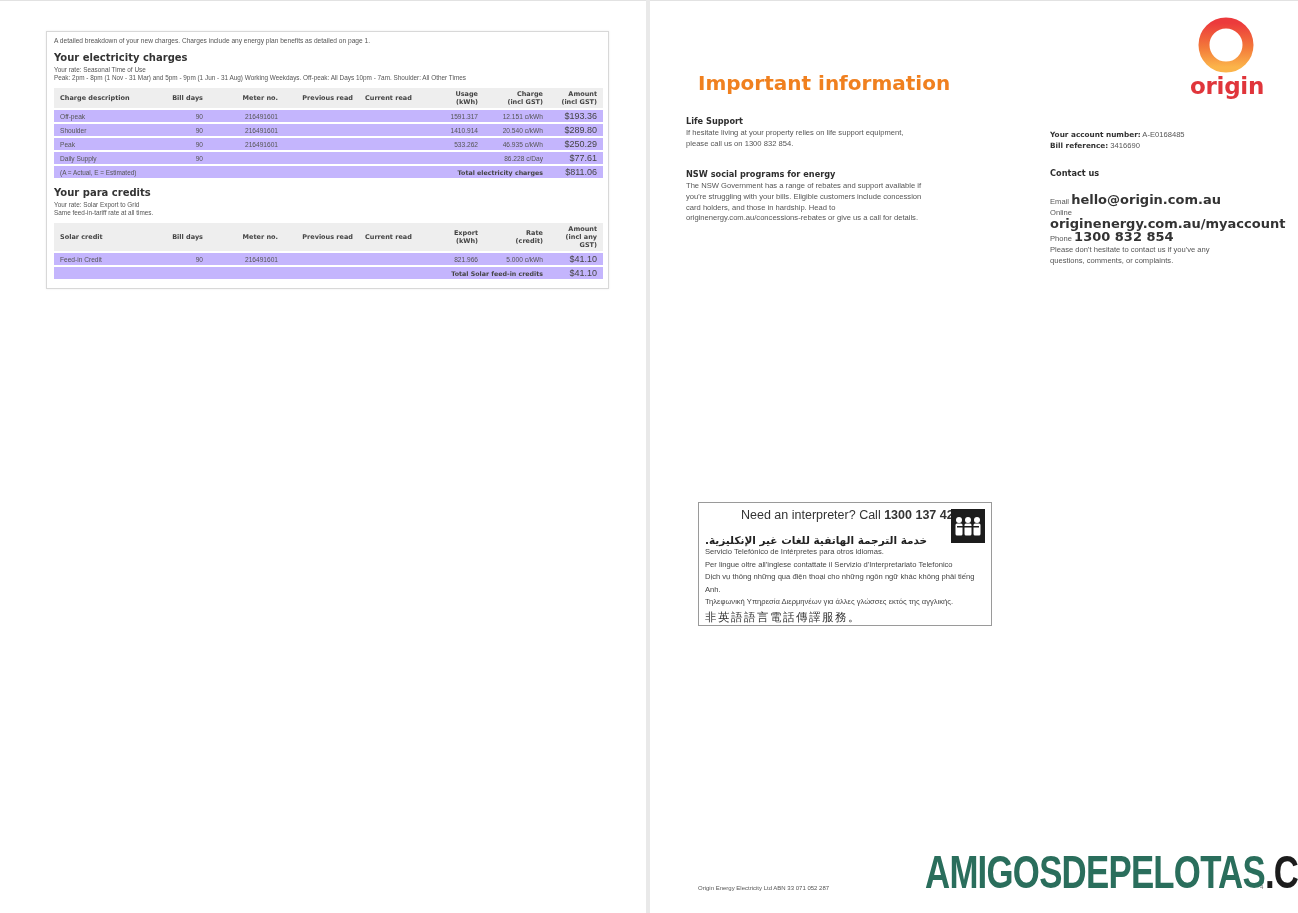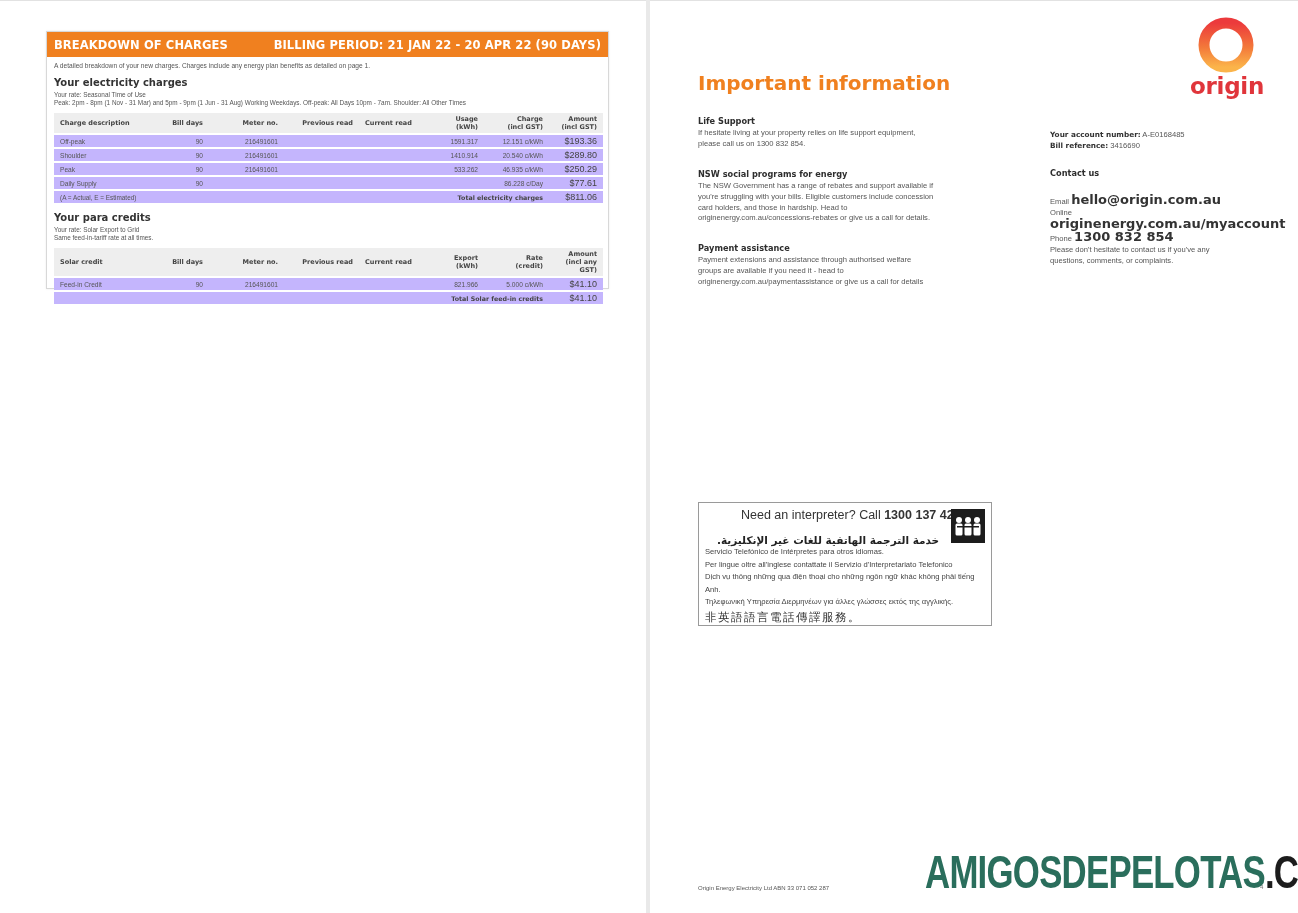--- a/index.html
+++ b/index.html
@@ -27,59 +27,55 @@
   table.charges th.left { text-align: left; }
   table.charges td { font-size: 6.6px; color: #555; background: #c4b5fd; padding: 1px 6px; height: 12px; text-align: right; }
   table.charges td.left { text-align: left; }
   table.charges td.amt { font-size: 9px; color: #444; }
   table.charges td.total-label { font-family: "DejaVu Sans", sans-serif; font-weight: bold; font-size: 6.3px; color: #444; }
   table.charges td.note { font-size: 6.4px; }
 
   
   .imp-title { position: absolute; left: 48px; top: 70px; font-family: "DejaVu Sans", sans-serif; font-weight: bold;
                font-size: 20px; color: #f0801f; }
-  .info-block { position: absolute; left: 48px; width: 270px; }
+  .info-block { position: absolute; left: 36px; width: 270px; }
   .info-h { font-family: "DejaVu Sans", sans-serif; font-weight: bold; font-size: 8.2px; color: #2e2e2e; margin-bottom: 2px; }
   .info-p { font-size: 7.6px; color: #555; line-height: 10.8px; }
 
   .logo { position: absolute; left: 540px; top: 15px; width: 72px; height: 90px; }
   .logo-text { position: absolute; left: 0; top: 57px; width: 72px; text-align: center;
                font-family: "DejaVu Sans", sans-serif; font-weight: bold; font-size: 23px; color: #e0353b; letter-spacing: -0.3px; }
 
   .acct { position: absolute; left: 400px; top: 128px; font-size: 7.6px; color: #555; line-height: 11px; }
   .acct b { font-family: "DejaVu Sans", sans-serif; color: #333; font-size: 7.3px; }
   .contact-h { position: absolute; left: 400px; top: 167px; font-family: "DejaVu Sans", sans-serif; font-weight: bold;
                font-size: 8.2px; color: #2e2e2e; }
   .contact { position: absolute; left: 400px; top: 193px; font-size: 7.6px; color: #555; line-height: 11px; width: 200px; }
   .contact b { font-family: "DejaVu Sans", sans-serif; color: #333; font-size: 13px; }
 
   .interp { position: absolute; left: 48px; top: 501px; width: 294px; height: 124px; border: 1px solid #9a9a9a; padding: 4px 6px; }
   .interp-title { font-size: 12.5px; color: #333; margin-top: 1px; margin-left: 36px; }
   .interp-title b { font-weight: bold; }
   .interp-icon { position: absolute; right: 6px; top: 6px; width: 34px; height: 34px; background: #1c1c1c; }
-  .interp-ar { font-family: "DejaVu Sans", sans-serif; font-weight: bold; font-size: 10.5px; color: #222; margin-top: 12px; direction: rtl; text-align: left; unicode-bidi: plaintext; margin-left: 12px; }
+  .interp-ar { font-family: "DejaVu Sans", sans-serif; font-weight: bold; font-size: 10.5px; color: #222; margin-top: 12px; direction: rtl; text-align: left; unicode-bidi: plaintext; }
   .interp-line { font-size: 7.6px; color: #444; line-height: 12.5px; }
   .interp-zh { font-family: "DejaVu Sans", sans-serif; font-size: 11.5px; color: #333; letter-spacing: 1.5px; margin-top: 1px; }
 
   .footer { position: absolute; left: 48px; top: 884px; font-size: 6px; color: #555; }
   .pagenum { position: absolute; left: 610px; top: 883px; font-size: 6px; color: #777; }
   .watermark { position: absolute; left: 275px; top: 843px; font-family: "Liberation Sans", sans-serif; font-weight: bold;
                font-size: 47px; letter-spacing: -1px; transform: scaleX(0.74); transform-origin: left top; white-space: nowrap; }
   .wm-main { color: #2a6e5c; }
   .wm-tld { color: #1c1c1c; }
 </style>
 </head>
 <body>
 
 <div class="page page-left">
   <div class="card">
-    <div class="card-header">
-      <span>BREAKDOWN  OF  CHARGES</span>
-      <span>BILLING PERIOD: 21 JAN 22 - 20 APR 22 (90 DAYS)</span>
-    </div>
     <div class="card-body">
       <div class="intro">A detailed breakdown of your new charges. Charges include any energy plan benefits as detailed on page 1.</div>
 
       <div class="sec-title">Your electricity charges</div>
       <div class="rate-line" style="margin-top:3px">Your rate: Seasonal Time of Use</div>
       <div class="rate-line">Peak: 2pm - 8pm (1 Nov - 31 Mar) and 5pm - 9pm (1 Jun - 31 Aug) Working Weekdays. Off-peak: All Days 10pm - 7am. Shoulder: All Other Times</div>
 
       <table class="charges">
         <colgroup>
           <col style="width:100px">
@@ -223,26 +219,20 @@
   </div>
 
   <div class="info-block" style="top:168px">
     <div class="info-h">NSW social programs for energy</div>
     <div class="info-p">The NSW Government has a range of rebates and support available if</div>
     <div class="info-p">you're struggling with your bills. Eligible customers include concession</div>
     <div class="info-p">card holders, and those in hardship. Head to</div>
     <div class="info-p">originenergy.com.au/concessions-rebates or give us a call for details.</div>
   </div>
 
-  <div class="info-block" style="top:242px">
-    <div class="info-h">Payment assistance</div>
-    <div class="info-p">Payment extensions and assistance through authorised welfare</div>
-    <div class="info-p">groups are available if you need it - head to</div>
-    <div class="info-p">originenergy.com.au/paymentassistance or give us a call for details</div>
-  </div>
 
   <div class="acct">
     <div><b>Your account number:</b> <span>A-E0168485</span></div>
     <div><b>Bill reference:</b> <span>3416690</span></div>
   </div>
 
   <div class="contact-h">Contact us</div>
   <div class="contact">
     <div><span>Email</span> <b>hello@origin.com.au</b></div>
     <div><span>Online</span>&nbsp; <b>originenergy.com.au/myaccount</b></div>

